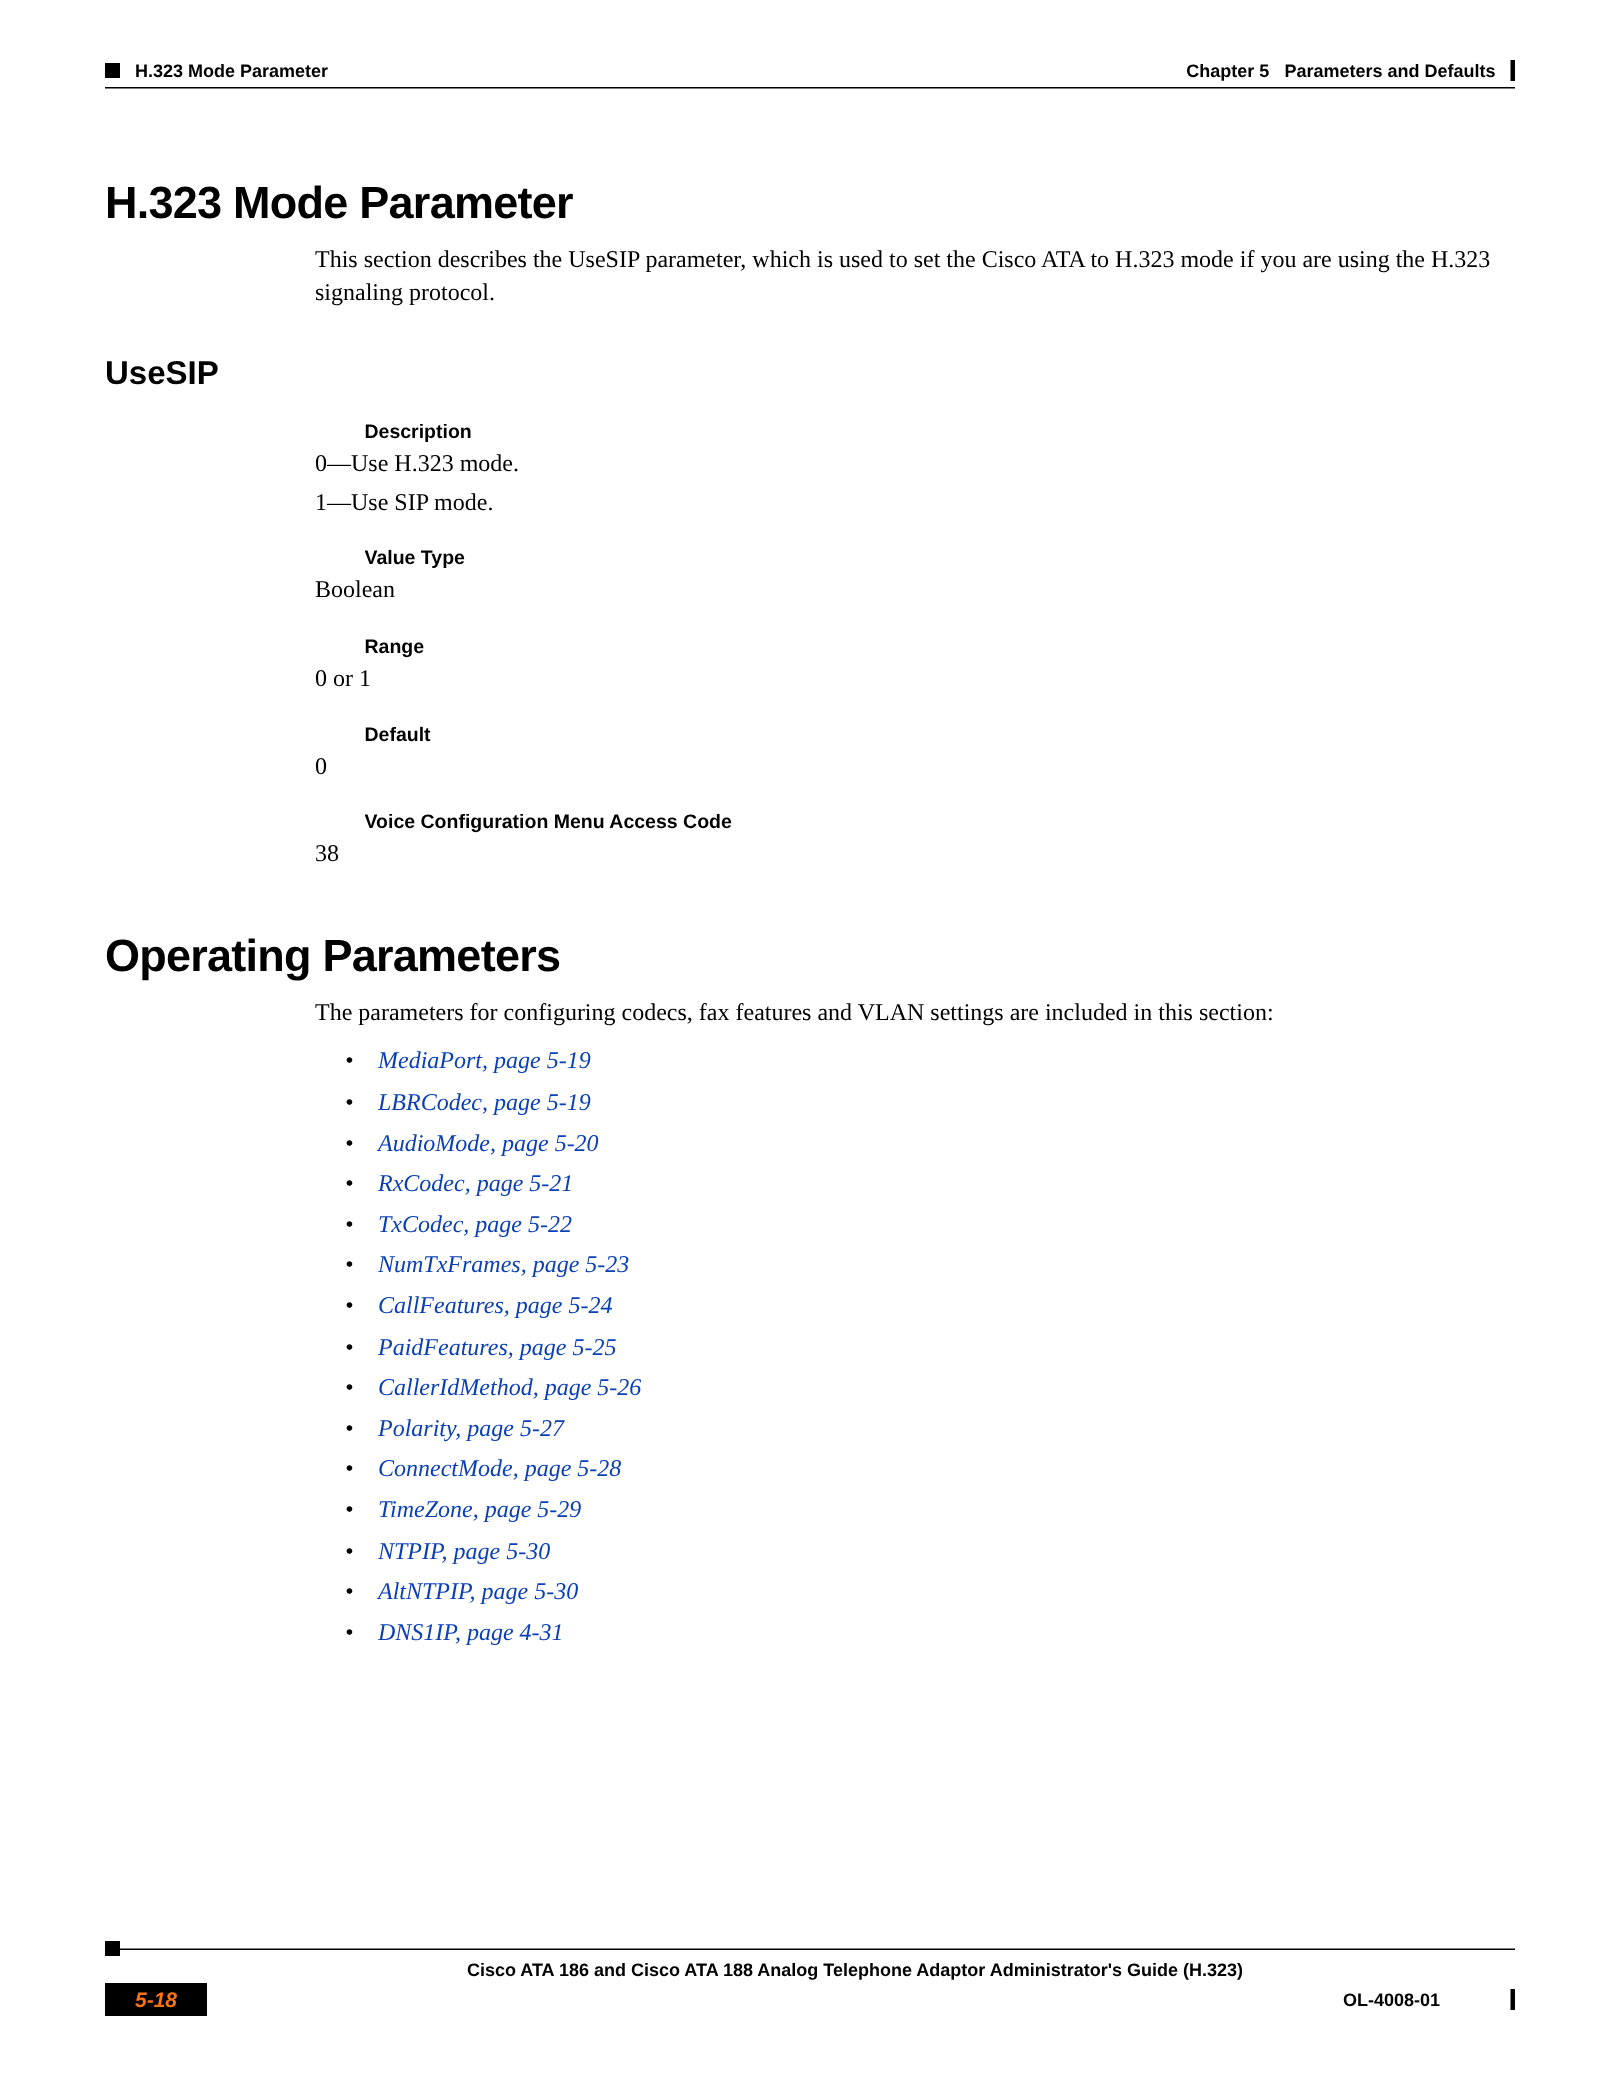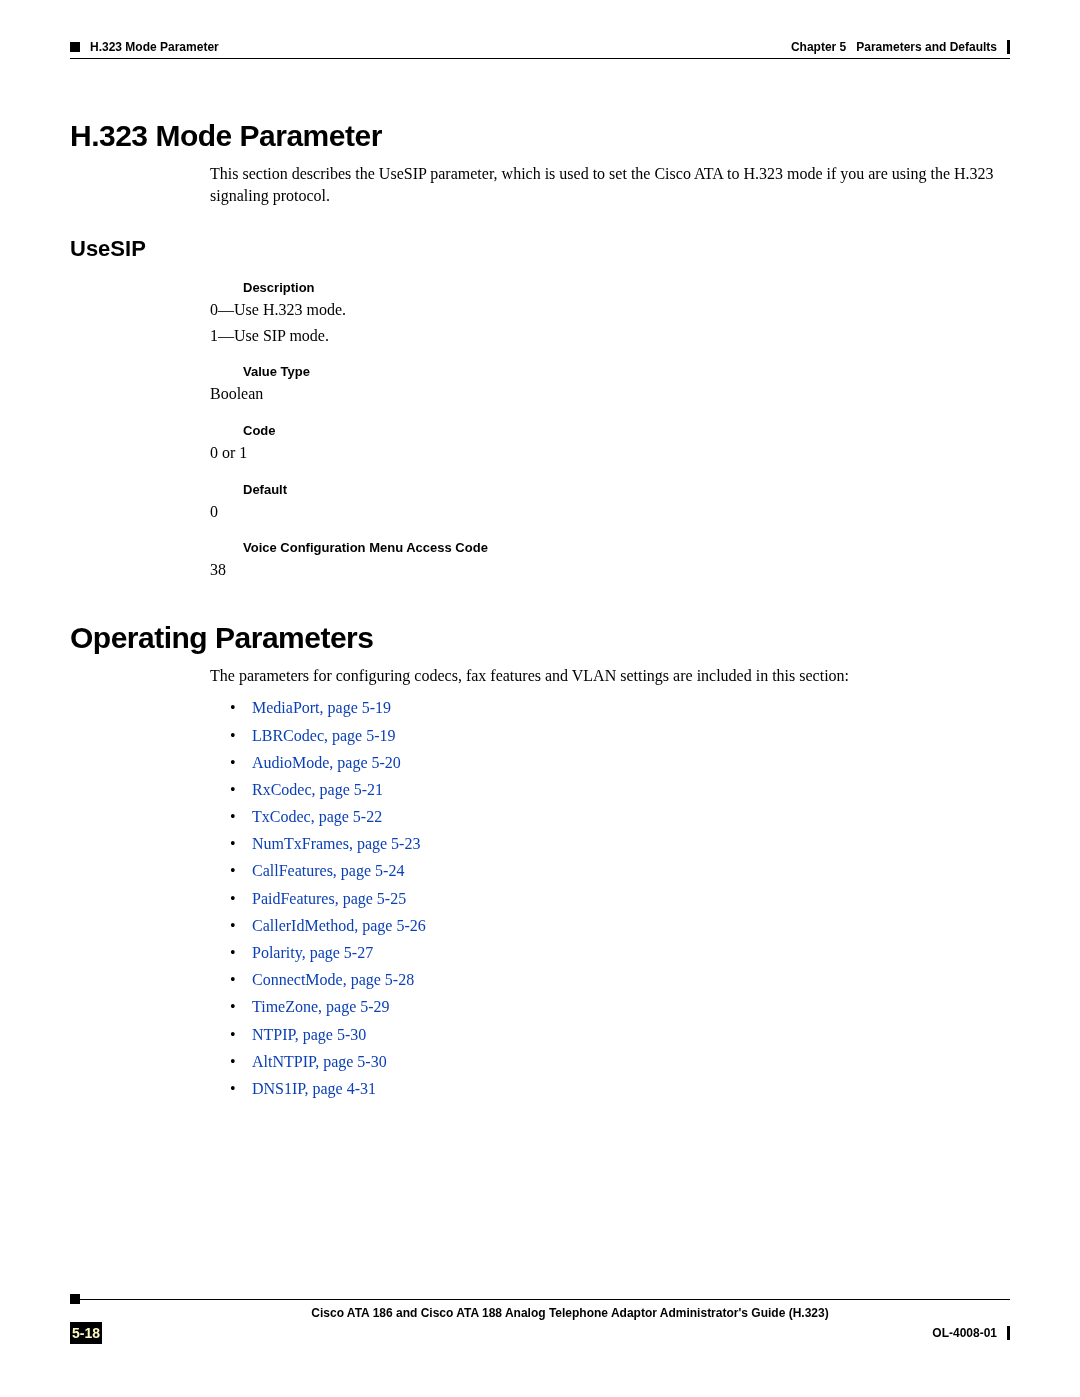--- a/index.html
+++ b/index.html
@@ -68,20 +68,21 @@
   ul.links {
     list-style: none;
     margin-left: 160px;
     margin-top: 8px;
   }
   ul.links li {
     position: relative;
     padding-left: 22px;
     font-size: 16px;
     line-height: 1.7;
+    font-style: italic;
   }
   ul.links li::before {
     content: "•";
     position: absolute;
     left: 0;
     color: #000;
   }
   ul.links li a { color: #0a3fb5; text-decoration: none; }
 
   
@@ -101,27 +102,28 @@
     margin-left: 60px;
   }
   .ftr-bottom {
     display: flex;
     justify-content: space-between;
     align-items: center;
     margin-top: 2px;
   }
   .page-badge {
     background: #000;
-    color: #fef9c3;
+    color: #f97316;
     font-weight: bold;
     font-size: 14px;
-    padding: 3px 2px;
+    padding: 3px 20px;
     display: inline-block;
-  }
-  .doc-code { font-weight: bold; font-size: 12px; display: flex; align-items: center; }
+    font-style: italic;
+  }
+  .doc-code { font-weight: bold; font-size: 12px; display: flex; align-items: center; gap: 37px; }
   .doc-code .bar { margin-left: 10px; }
 
   .section-gap { height: 40px; }
 </style>
 </head>
 <body>
 
 <div class="page">
 
   <div class="hdr">
@@ -144,21 +146,21 @@
   <h2>UseSIP</h2>
 
   <div class="indent1">
     <div class="subhead">Description</div>
     <div class="body-text para">0—Use H.323 mode.</div>
     <div class="body-text">1—Use SIP mode.</div>
 
     <div class="subhead">Value Type</div>
     <div class="body-text">Boolean</div>
 
-    <div class="subhead">Code</div>
+    <div class="subhead">Range</div>
     <div class="body-text">0 or 1</div>
 
     <div class="subhead">Default</div>
     <div class="body-text">0</div>
 
     <div class="subhead">Voice Configuration Menu Access Code</div>
     <div class="body-text">38</div>
   </div>
 
   <div class="section-gap"></div>

